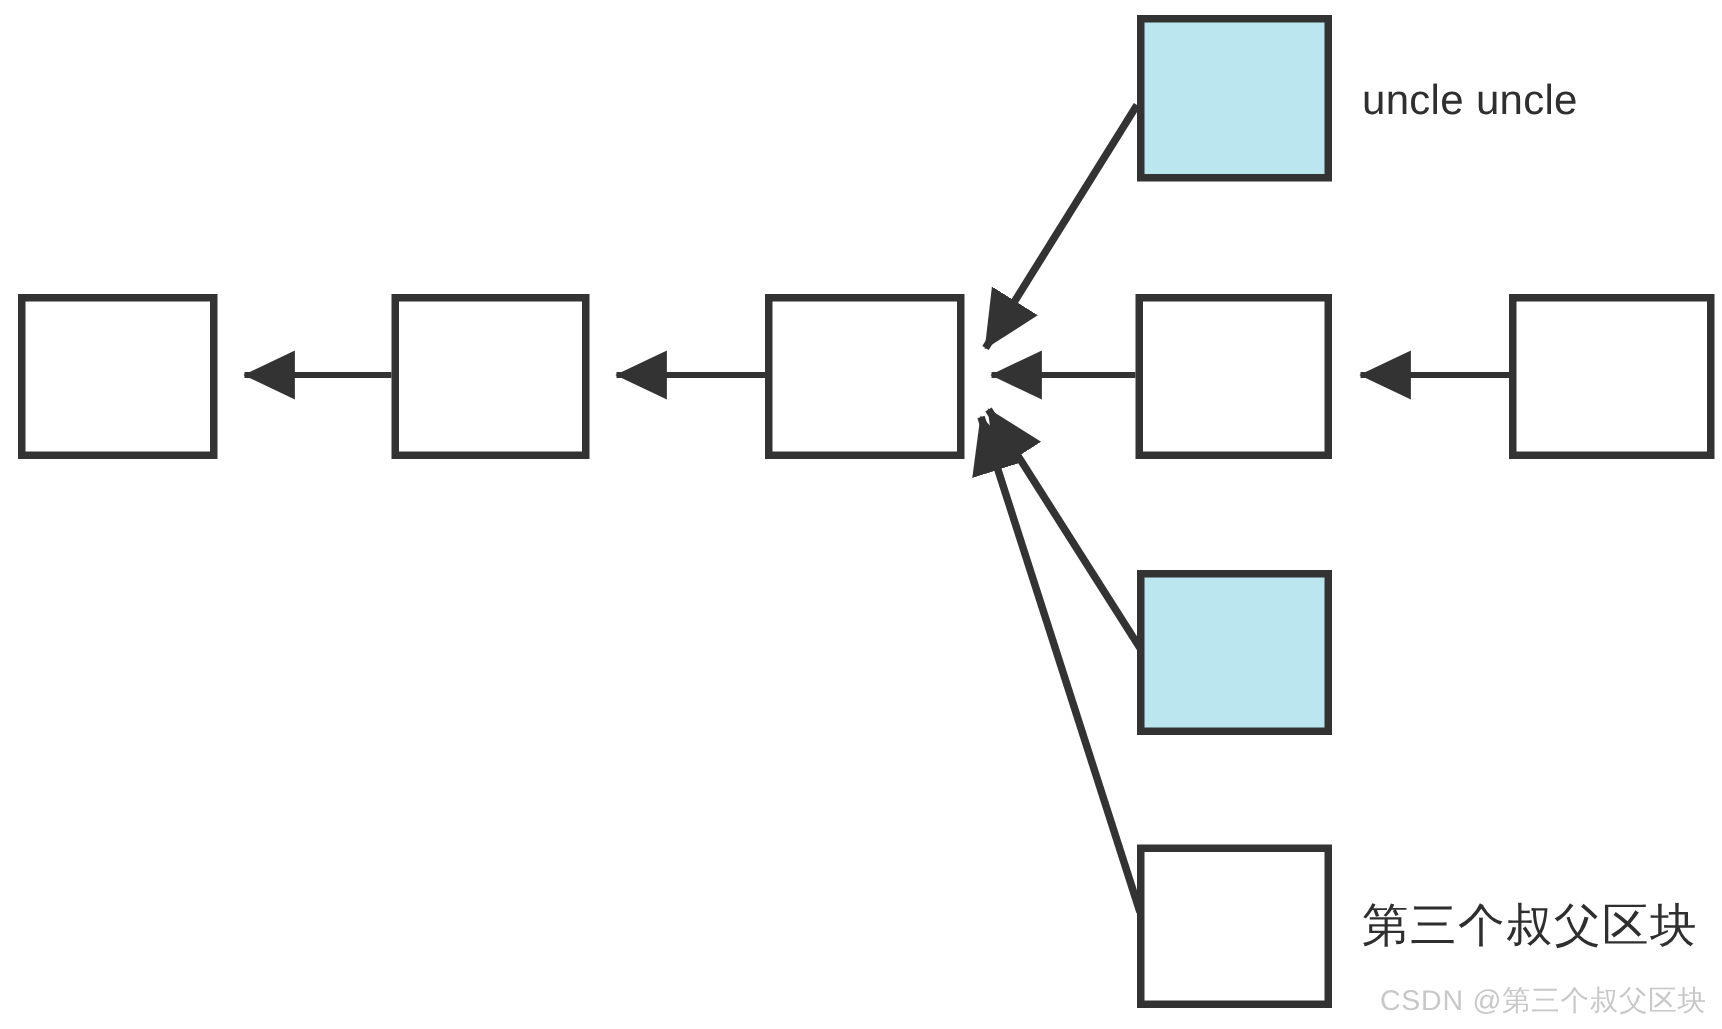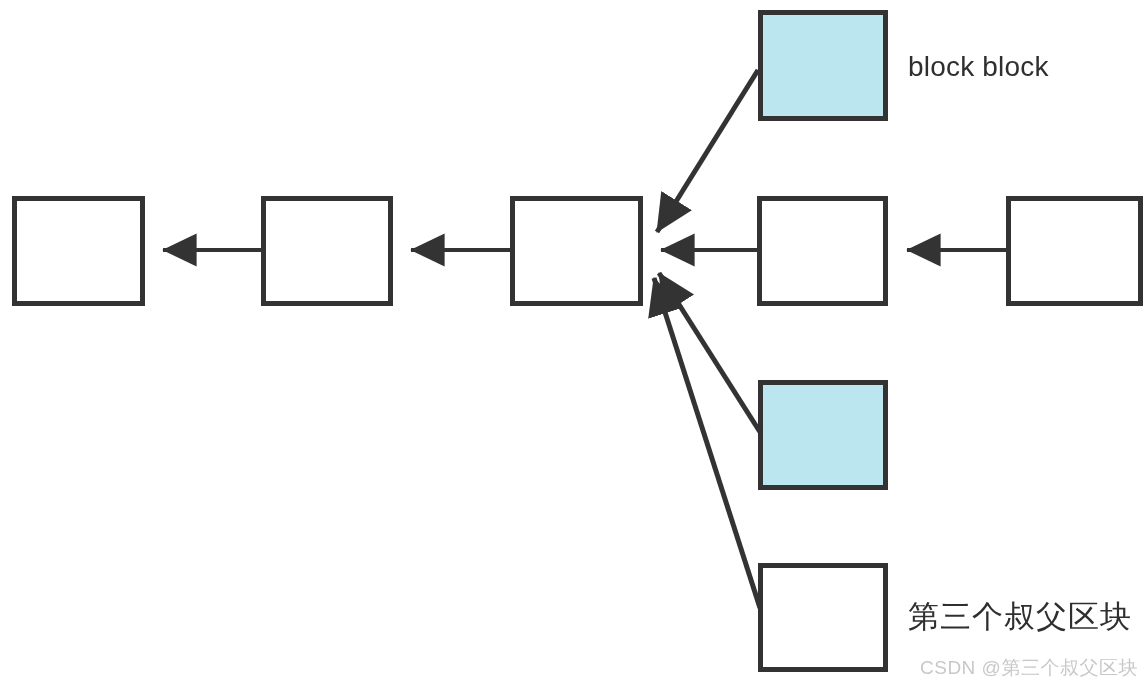--- a/index.html
+++ b/index.html
@@ -75,19 +75,19 @@
     <line x1="261" y1="250" x2="163" y2="250" stroke="#333333" stroke-width="4" marker-end="url(#head-h)"></line>
     <line x1="510" y1="250" x2="411" y2="250" stroke="#333333" stroke-width="4" marker-end="url(#head-h)"></line>
     <line x1="757" y1="250" x2="661" y2="250" stroke="#333333" stroke-width="4" marker-end="url(#head-h)"></line>
     <line x1="1006" y1="250" x2="907" y2="250" stroke="#333333" stroke-width="4" marker-end="url(#head-h)"></line>
 
     <line x1="758" y1="70" x2="657" y2="232" stroke="#333333" stroke-width="5" marker-end="url(#head-d)"></line>
     <line x1="760" y1="432" x2="659" y2="273" stroke="#333333" stroke-width="5" marker-end="url(#head-d)"></line>
     <line x1="760" y1="608" x2="654" y2="278" stroke="#333333" stroke-width="5" marker-end="url(#head-d)"></line>
   </svg>
 
-  <div class="lbl lbl-en" style="left:908px; top:53px;">block block</div>
+  <div class="lbl lbl-en" style="left:908px; top:53px;">uncle uncle</div>
 
   <div class="lbl lbl-cn" style="left:908px; top:601px;text-align:right;">第三个叔父区块</div>
 
   <div class="watermark" style="left:920px; top:658px;">CSDN @第三个叔父区块</div>
 
 </div>
 
 </body></html>

